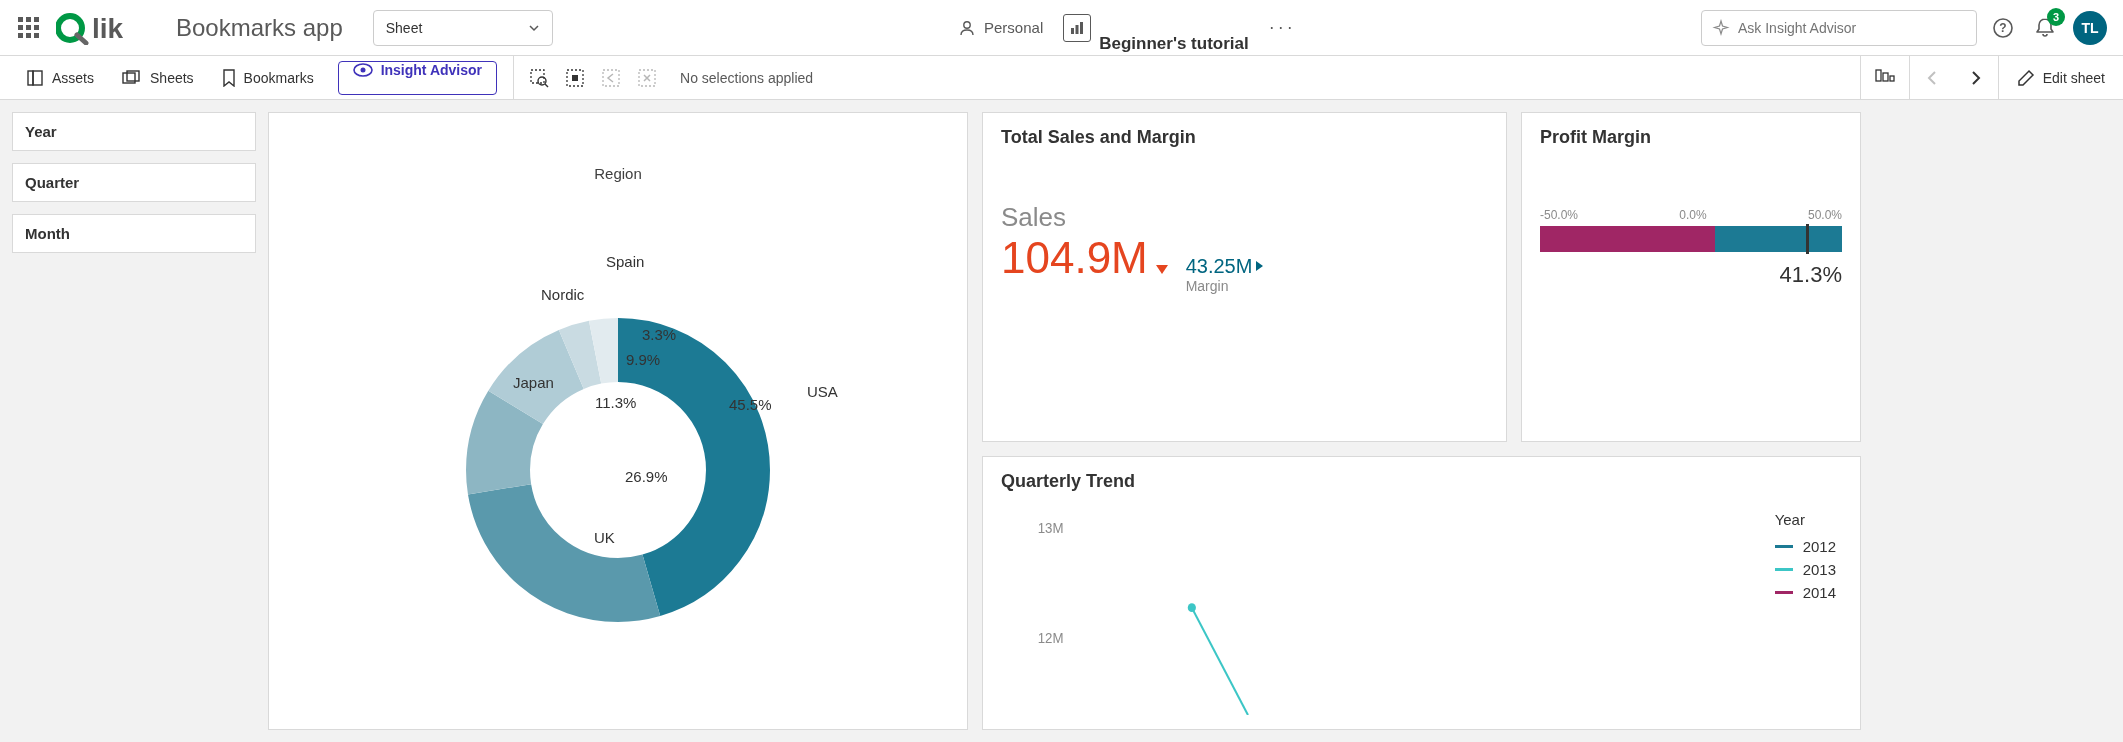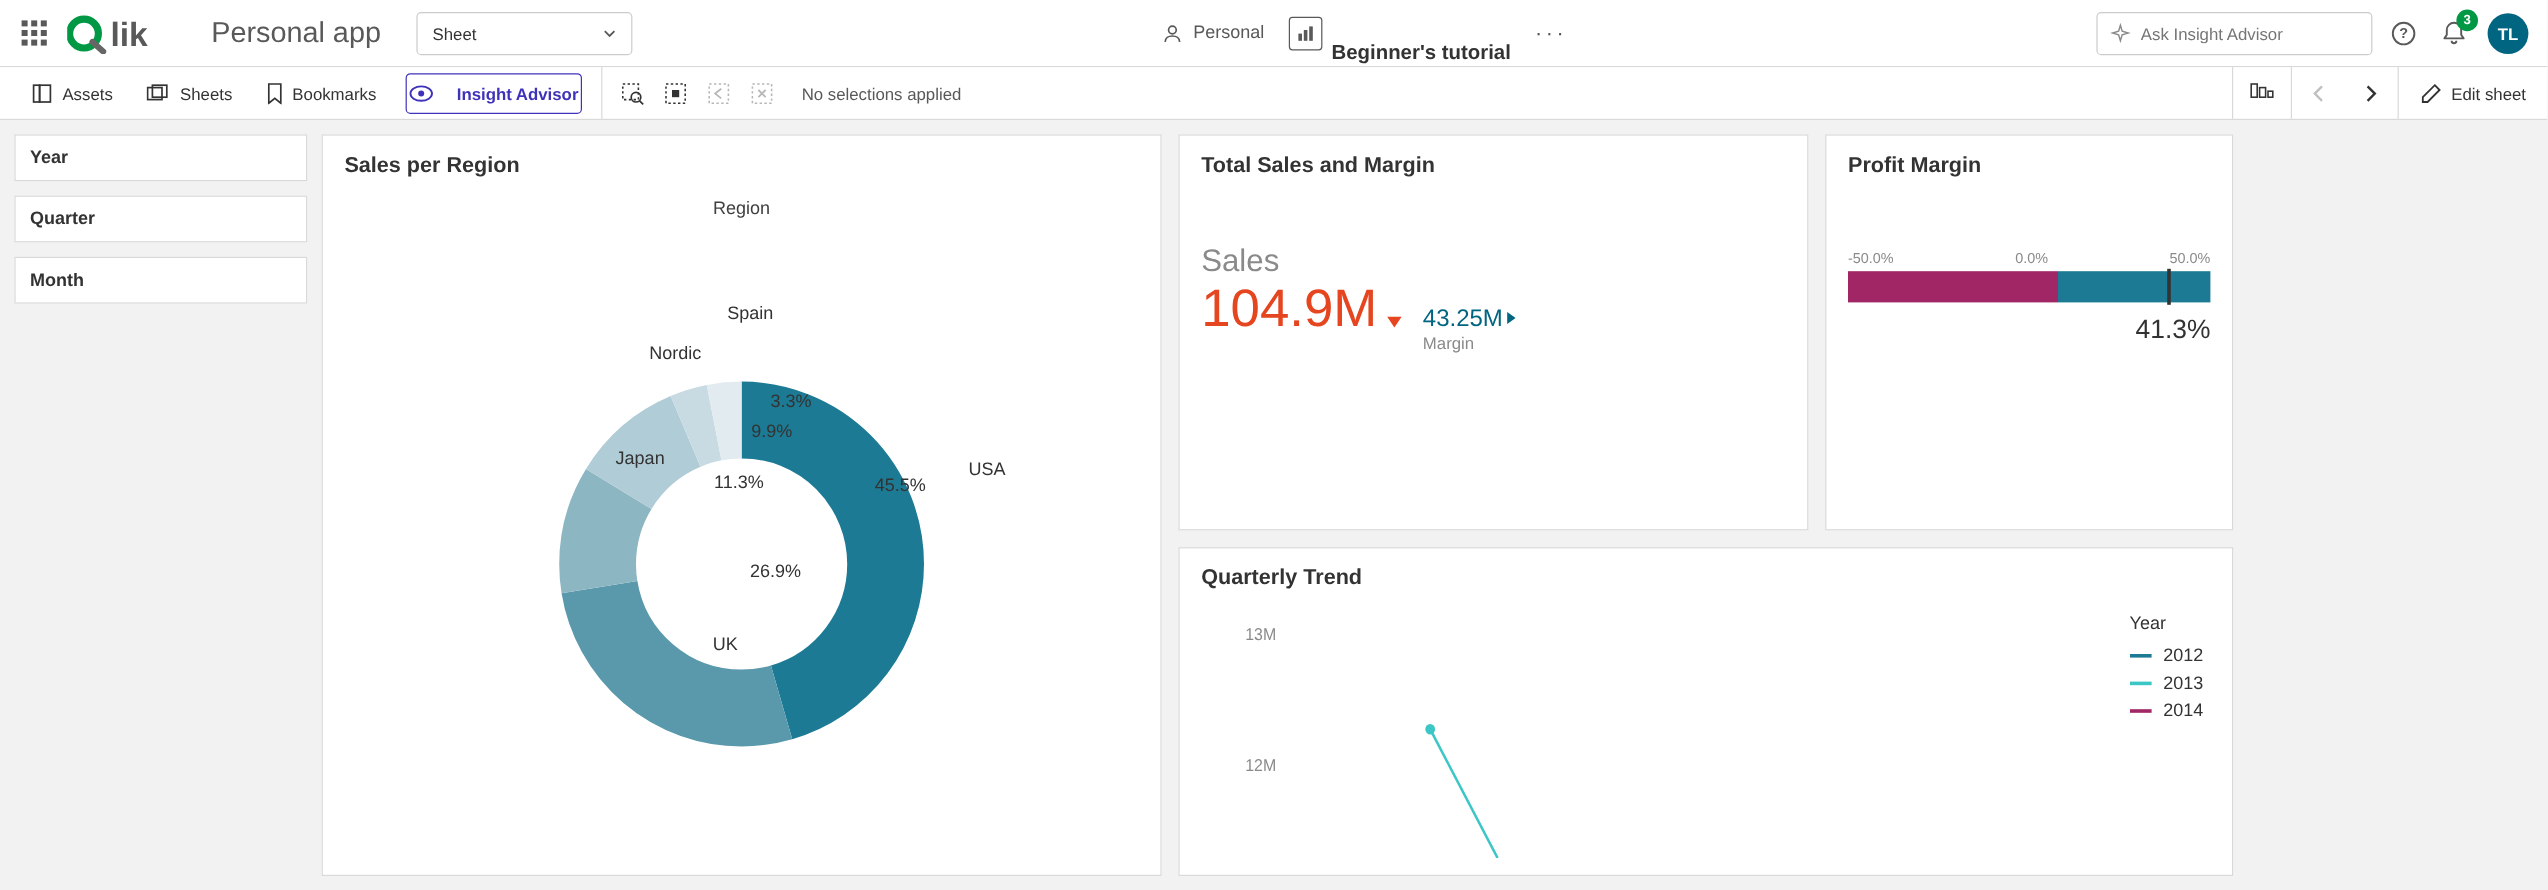--- a/index.html
+++ b/index.html
@@ -9,33 +9,33 @@
   .topbar { display: flex; align-items: center; height: 56px; padding: 0 16px; background: #fff; border-bottom: 1px solid #d9d9d9; gap: 12px; }
   .launcher { width: 24px; height: 24px; display: grid; grid-template-columns: repeat(3,5px); grid-template-rows: repeat(3,5px); gap: 3px; cursor: pointer; justify-content: center; align-content: center; }
   .launcher span { background: #595959; width: 5px; height: 5px; }
   .logo { display: flex; align-items: center; gap: 2px; margin-left: 4px; }
   .app-name { font-size: 24px; font-weight: 400; color: #595959; margin-left: 14px; }
   .sheet-dd { margin-left: 18px; height: 36px; border: 1px solid #ccc; border-radius: 4px; min-width: 180px; display: flex; align-items: center; justify-content: space-between; padding: 0 12px; background: #fff; cursor: pointer; }
   .topbar-center { flex: 1; display: flex; align-items: center; justify-content: center; gap: 20px; }
   .center-item { display: flex; align-items: center; gap: 8px; color: #595959; font-size: 15px; }
   .hub-sq { width: 28px; height: 28px; border: 1.5px solid #595959; border-radius: 3px; display: flex; align-items: center; justify-content: center; }
   .hub-title { font-weight: 600; font-size: 17px; color: #333; margin-top: 32px; }
-  .search-box { width: 230px; height: 36px; border: 1px solid #ccc; border-radius: 4px; display: flex; align-items: center; padding: 0 10px; gap: 8px; background: #fff; }
+  .search-box { width: 276px; height: 36px; border: 1px solid #ccc; border-radius: 4px; display: flex; align-items: center; padding: 0 10px; gap: 8px; background: #fff; }
   .search-box input { border: none; outline: none; flex: 1; font-size: 14px; color: #595959; background: transparent; }
   .topbar-right { display: flex; align-items: center; gap: 14px; }
   .icon-btn { width: 28px; height: 28px; display: flex; align-items: center; justify-content: center; color: #595959; cursor: pointer; }
   .bell-wrap { position: relative; }
   .badge { position: absolute; top: -6px; right: -6px; background: #009845; color: #fff; border-radius: 50%; width: 18px; height: 18px; font-size: 11px; display: flex; align-items: center; justify-content: center; font-weight: 600; }
   .avatar { width: 34px; height: 34px; border-radius: 50%; background: #006580; color: #fff; display: flex; align-items: center; justify-content: center; font-weight: 600; font-size: 14px; cursor: pointer; }
 
   
   .toolbar { display: flex; align-items: stretch; height: 44px; background: #fff; border-bottom: 1px solid #d9d9d9; }
   .tb-left { display: flex; align-items: center; padding-left: 12px; gap: 0; }
   .tb-item { display: flex; align-items: center; gap: 8px; padding: 0 14px; height: 100%; cursor: pointer; color: #333; font-size: 14px; }
-  .tb-insight { border: 1px solid #3F32BA; border-radius: 4px; color: #3F32BA; height: 34px; margin: 0 10px; padding: 0 2px; display: flex; align-items: center; gap: 20px; font-weight: 600; cursor: pointer; }
+  .tb-insight { border: 1px solid #3F32BA; border-radius: 4px; color: #3F32BA; height: 34px; margin: 0 10px; padding: 0 14px; display: flex; align-items: flex-start; gap: 8px; font-weight: 600; cursor: pointer; }
   .tb-sep { width: 1px; background: #d9d9d9; align-self: stretch; margin: 0 6px; }
   .tb-sel-tools { display: flex; align-items: center; gap: 14px; padding: 0 8px; }
   .sel-tool { width: 22px; height: 22px; display:flex; align-items:center; justify-content:center; cursor: pointer; }
   .sel-tool.disabled { opacity: .35; cursor: default; }
   .no-sel { color: #595959; font-size: 14px; margin-left: 8px; }
   .tb-spacer { flex: 1; }
   .tb-right { display: flex; align-items: center; }
   .tb-nav { display: flex; align-items: center; border-left: 1px solid #d9d9d9; height: 100%; }
   .nav-btn { width: 44px; height: 100%; display: flex; align-items: center; justify-content: center; cursor: pointer; }
   .nav-btn.disabled { opacity: .3; cursor: default; }
@@ -99,21 +99,21 @@
       <span></span>
       <span></span>
   </div>
   <div class="logo">
     <svg width="94" height="34" viewBox="0 0 94 34">
       <circle cx="14" cy="17" r="12" fill="none" stroke="#009845" stroke-width="6"></circle>
       <path d="M21 24 L30 32" stroke="#666" stroke-width="5" stroke-linecap="round"></path>
       <text x="36" y="27" font-size="28" font-weight="700" fill="#595959" font-family="Arial">lik</text>
     </svg>
   </div>
-  <div class="app-name">Personal app</div>
+  <div class="app-name">Bookmarks app</div>
   <div class="sheet-dd">
     <span>Sheet</span>
     <svg width="12" height="12" viewBox="0 0 12 12">
         <path d="M2 4 L6 8 L10 4" fill="none" stroke="#595959" stroke-width="1.5"></path>
       </svg>
   </div>
 
   <div class="topbar-center">
     <div class="center-item">
       <svg width="18" height="18" viewBox="0 0 18 18">
@@ -252,21 +252,20 @@
 
   <div class="filter-col">
     <div class="filter-box">Year</div>
     <div class="filter-box">Quarter</div>
     <div class="filter-box">Month</div>
   </div>
 
   <div class="dash">
 
     <div class="card donut-card">
-      <div class="card-title">Sales per Region</div>
       <div class="donut-legend-title">Region</div>
       <div class="donut-wrap">
         <svg width="340" height="340" viewBox="0 0 340 340">
 
           <g transform="rotate(-90 170 170)">
             <circle cx="170" cy="170" r="120" fill="none" stroke="#1c7a94" stroke-width="64" stroke-dasharray="343.06 753.98" stroke-dashoffset="0"></circle>
             <circle cx="170" cy="170" r="120" fill="none" stroke="#5a99ac" stroke-width="64" stroke-dasharray="202.82 753.98" stroke-dashoffset="-343.06"></circle>
             <circle cx="170" cy="170" r="120" fill="none" stroke="#8db6c3" stroke-width="64" stroke-dasharray="85.20 753.98" stroke-dashoffset="-545.88"></circle>
             <circle cx="170" cy="170" r="120" fill="none" stroke="#b0ccd6" stroke-width="64" stroke-dasharray="74.64 753.98" stroke-dashoffset="-631.08"></circle>
             <circle cx="170" cy="170" r="120" fill="none" stroke="#c9dbe2" stroke-width="64" stroke-dasharray="24.88 753.98" stroke-dashoffset="-705.73"></circle>

